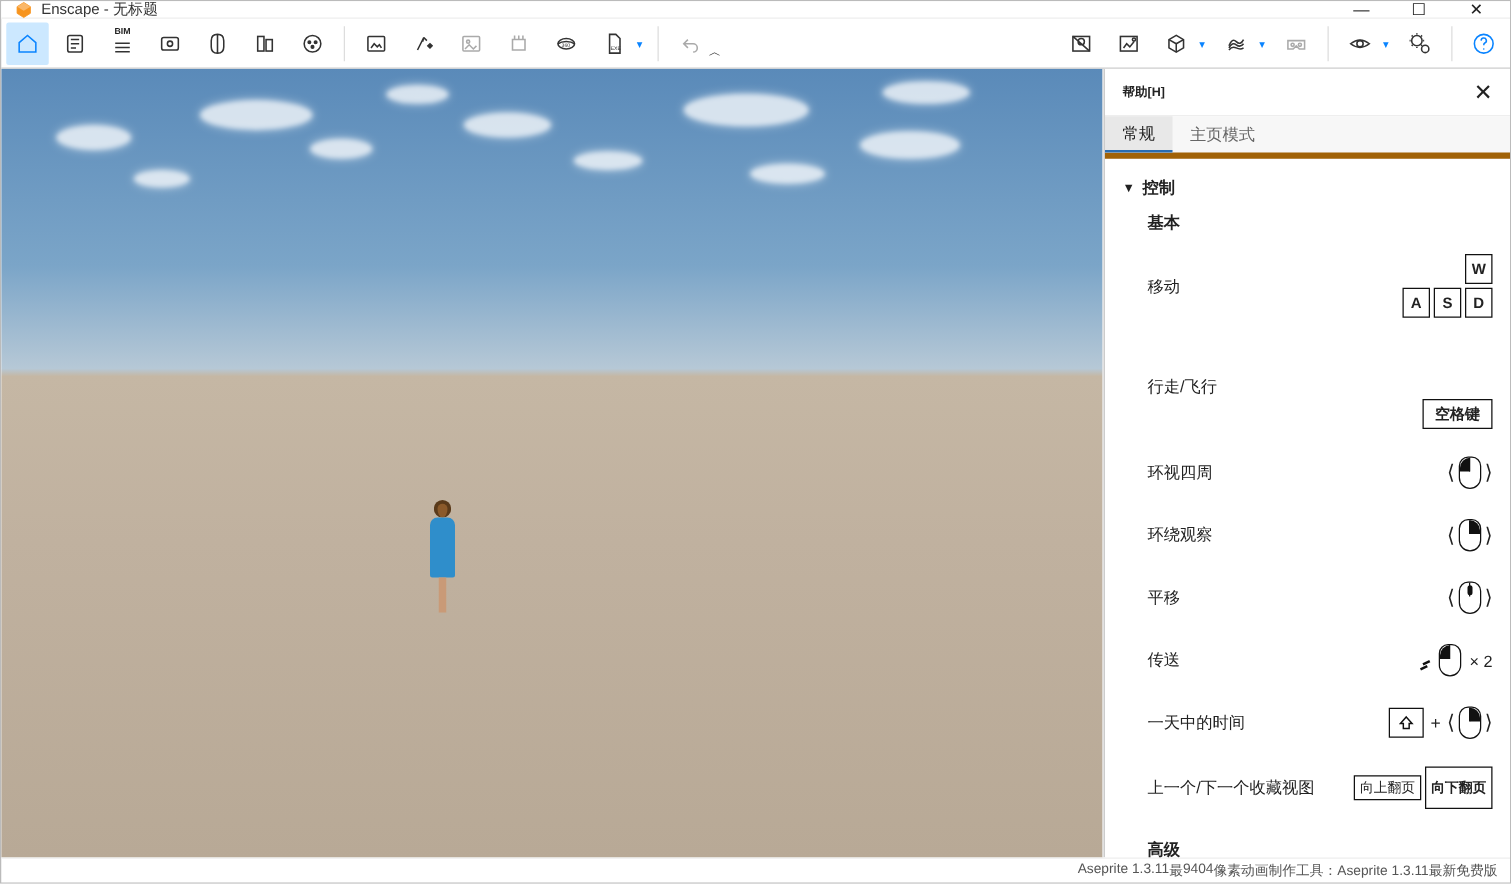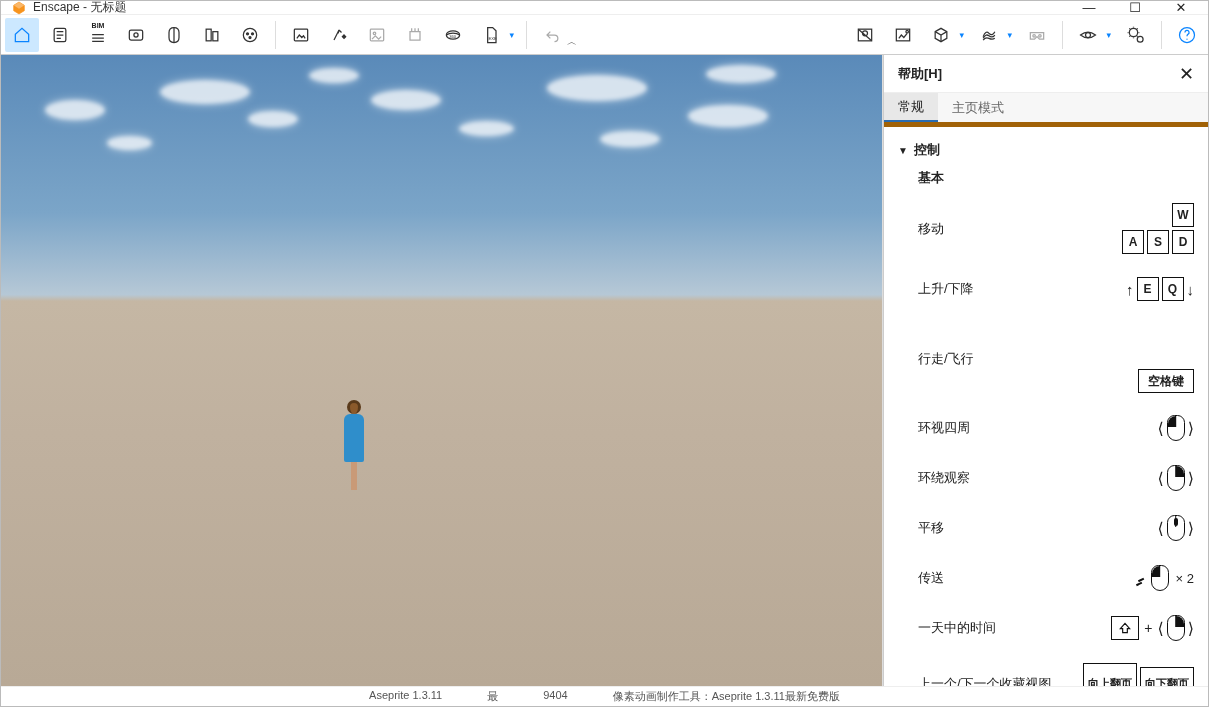--- a/index.html
+++ b/index.html
@@ -27,21 +27,21 @@
 .viewport { flex: 1; position: relative; background: linear-gradient(to bottom, #5a8ab9 0%, #7ba5c8 25%, #b6c8d6 38%, #c5b7a4 39%, #c0b19f 60%, #b8a996 100%); overflow: hidden; border-right: 1px solid #ddd;}
 .clouds { position: absolute; top: 0; left: 0; right: 0; height: 40%; }
 .cloud { position: absolute; background: rgba(255,255,255,0.75); border-radius: 50%; filter: blur(2px); box-shadow: 0 0 8px rgba(255,255,255,0.5); }
 .figure { position: absolute; left: 338px; top: 345px; width: 30px; height: 92px; }
 .figure .head { width: 14px; height: 14px; background: #8b5a2b; border-radius: 50%; margin: 0 auto; border: 3px solid #5a3a1a; border-bottom: none;}
 .figure .body { width: 20px; height: 48px; background: #2f8ecb; margin: 0 auto; border-radius: 6px 6px 2px 2px; }
 .figure .legs { width: 6px; height: 28px; background: #c99a77; margin: 0 auto; }
 
 .help-panel { width: 325px; background: #fff; display: flex; flex-direction: column; border-left: 1px solid #ccc; }
 .help-header { height: 38px; display: flex; align-items: center; padding: 0 14px; border-bottom: 1px solid #eee; }
-.help-title { font-size: 13px; font-weight: 600; }
+.help-title { font-size: 10px; font-weight: 600; }
 .help-close { margin-left: auto; font-size: 18px; cursor: pointer; }
 
 .help-tabs { height: 34px; display: flex; border-bottom: 5px solid #a16207; background: #f7f7f7; }
 .help-tab { padding: 0 14px; display: flex; align-items: center; font-size: 13px; color: #666; cursor: pointer; }
 .help-tab.active { background: #e8e8e8; color: #222; border-bottom: 2px solid #2a6cb0; }
 
 .help-body { flex: 1; overflow-y: auto; padding: 10px 0 10px 4px; }
 .help-body::-webkit-scrollbar { width: 14px; }
 .help-body::-webkit-scrollbar-thumb { background: #cfcfcf; border-radius: 4px; }
 .help-body::-webkit-scrollbar-track { background: #f4f4f4; }
@@ -66,21 +66,21 @@
 .mouse-icon.mid::after { content: ""; position: absolute; top: 2px; left: 50%; width: 4px; height: 8px; background: #111; border-radius: 2px; transform: translateX(-50%); }
 .angle { font-size: 16px; color: #222; }
 .arrow { font-size: 15px; font-weight: bold; }
 .plus { font-size: 14px; margin: 0 2px; }
 .x2 { font-size: 13px; margin-left: 4px; }
 .motion-lines { position: relative; width: 10px; height: 8px; margin-right: 2px; margin-bottom: -10px;}
 .motion-lines::before, .motion-lines::after { content: ""; position: absolute; background: #111; height: 1.5px; }
 .motion-lines::before { width: 6px; top: 0; left: 2px; transform: rotate(-25deg); }
 .motion-lines::after { width: 6px; top: 4px; left: 0; transform: rotate(-25deg); }
 .shift-key { width: 28px; height: 24px; border: 1.5px solid #111; display: flex; align-items: center; justify-content: center; }
-.footer-row { display:flex; font-size:11px; color:#555; padding: 2px 10px; border-top:1px solid #eee; justify-content: center; gap: 45px;}
+.footer-row { display:flex; font-size:11px; color:#555; padding: 2px 10px; border-top:1px solid #eee; justify-content: flex-end;}
 svg.ico { width:20px; height:20px; stroke:#333; fill:none; stroke-width:1.5; }
 svg.ico.dim { stroke:#aaa; }
 svg.ico.blue { stroke:#0a84ff; }
 </style>
 </head>
 <body>
 
 <div class="window">
 
   <div class="titlebar">
@@ -293,29 +293,20 @@
                 </div>
               <div class="keyrow">
                 <div class="key">A</div>
                 <div class="key">S</div>
                 <div class="key">D</div>
               </div>
             </div>
           </div>
         </div>
 
-        <div class="row">
-          <div class="label">上升/下降</div>
-          <div class="ctrl">
-            <span class="arrow">↑</span>
-            <div class="key">E</div>
-            <div class="key">Q</div>
-            <span class="arrow">↓</span>
-          </div>
-        </div>
 
         <div class="row">
           <div class="label">行走/飞行</div>
           <div class="ctrl">
               <div class="key wide">空格键</div>
             </div>
         </div>
 
         <div class="row">
           <div class="label">环视四周</div>
@@ -364,21 +355,21 @@
             <span class="plus">+</span>
             <span class="angle">⟨</span>
             <span class="mouse-icon right"></span>
             <span class="angle">⟩</span>
           </div>
         </div>
 
         <div class="row">
           <div class="label">上一个/下一个收藏视图</div>
           <div class="ctrl">
-            <div class="key" style="height:41px;flex-direction:column;line-height:1.1;font-size:11px;font-weight:700;min-width:38px">向上翻页</div>
+            <div class="key" style="height:20px;flex-direction:column;line-height:1.1;font-size:11px;font-weight:400;min-width:38px">向上翻页</div>
             <div class="key" style="height:34px;flex-direction:column;line-height:1.1;font-size:11px;font-weight:700;min-width:38px">向下翻页</div>
           </div>
         </div>
 
         <div class="sub-head" style="padding-top:14px">高级</div>
       </div>
     </div>
   </div>
   <div class="footer-row">
     <span>Aseprite 1.3.11</span>

